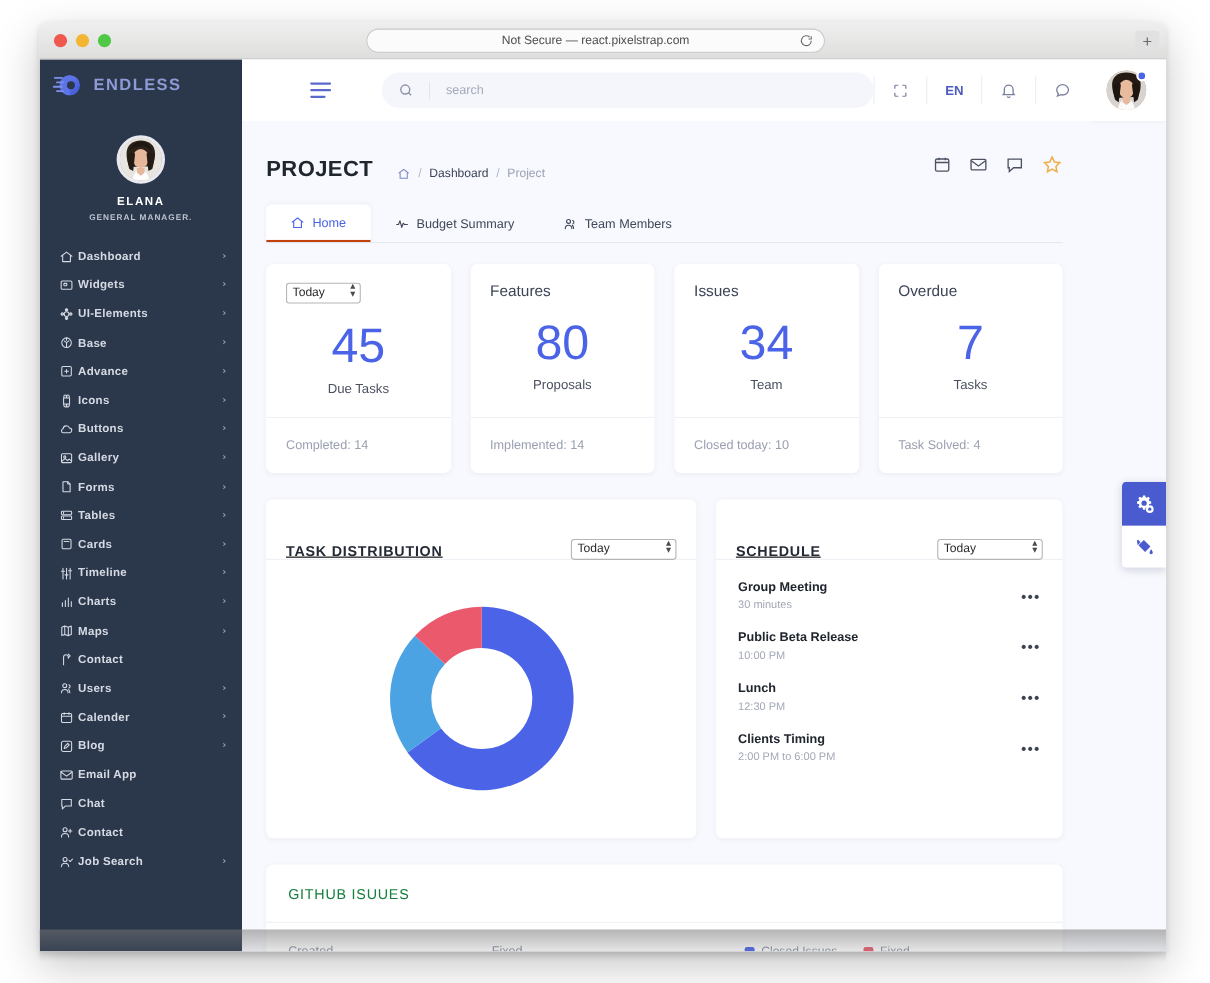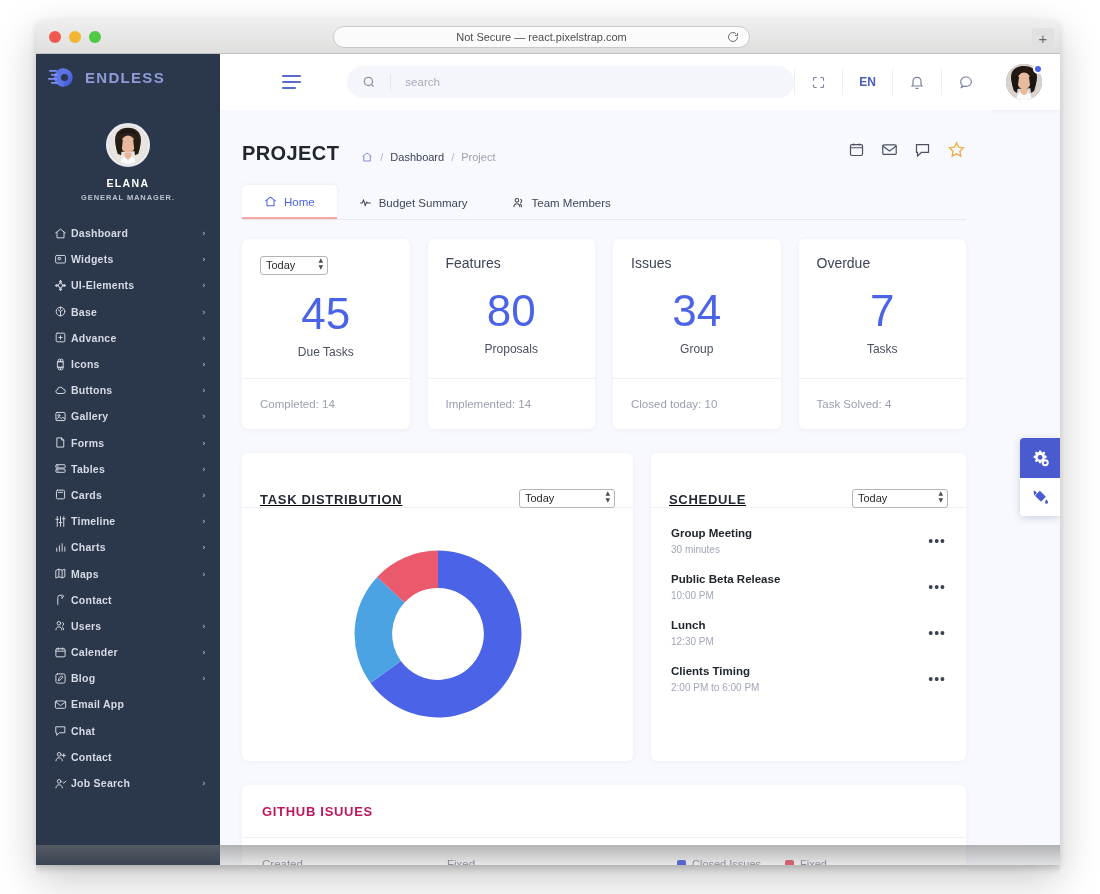--- a/index.html
+++ b/index.html
@@ -244,21 +244,21 @@
     font-size: 11.5px;
     color: #3f4759;
     cursor: pointer;
     background: transparent;
   }
   .tab.active {
     color: #4a63e7;
     background: #ffffff;
     border-radius: 5px 5px 0 0;
     box-shadow: 0 -1px 4px rgba(50,60,100,0.05);
-    border-bottom: 2px solid #fca5a5;
+    border-bottom: 2px solid #c2410c;
   }
 
   
   #stat-row {
     display: flex; gap: 18px;
     margin: 19px 26px 0 22px;
   }
   .stat-card {
     flex: 1;
     background: #ffffff;
@@ -377,23 +377,23 @@
   #panel-github {
     margin: 24px 26px 0 22px;
     height: 120px;
   }
   #github-head {
     height: 52px;
     display: flex; align-items: center;
     padding: 0 20px;
   }
   #github-title {
-    font-size: 13px; font-weight: bold;
+    font-size: 13px; font-weight: normal;
     letter-spacing: 0.7px;
-    color: #be185d;
+    color: #15803d;
   }
   #github-body {
     border-top: 1px solid #eef0f6;
     padding: 20px 20px 0 20px;
     display: flex; align-items: center;
   }
   .gh-col { font-size: 11.5px; color: #8e94a6; }
   #gh-created { width: 185px; }
   #gh-fixed { width: 230px; }
   #gh-legend { display: flex; align-items: center; gap: 24px; }
@@ -867,21 +867,21 @@
               <span class="stat-title">Features</span>
               <div class="stat-number">80</div>
               <div class="stat-sub">Proposals</div>
             </div>
             <div class="stat-footer">Implemented: 14</div>
           </div>
           <div class="stat-card">
             <div class="stat-top">
               <span class="stat-title">Issues</span>
               <div class="stat-number">34</div>
-              <div class="stat-sub">Group</div>
+              <div class="stat-sub">Team</div>
             </div>
             <div class="stat-footer">Closed today: 10</div>
           </div>
           <div class="stat-card">
             <div class="stat-top">
               <span class="stat-title">Overdue</span>
               <div class="stat-number">7</div>
               <div class="stat-sub">Tasks</div>
             </div>
             <div class="stat-footer">Task Solved: 4</div>

